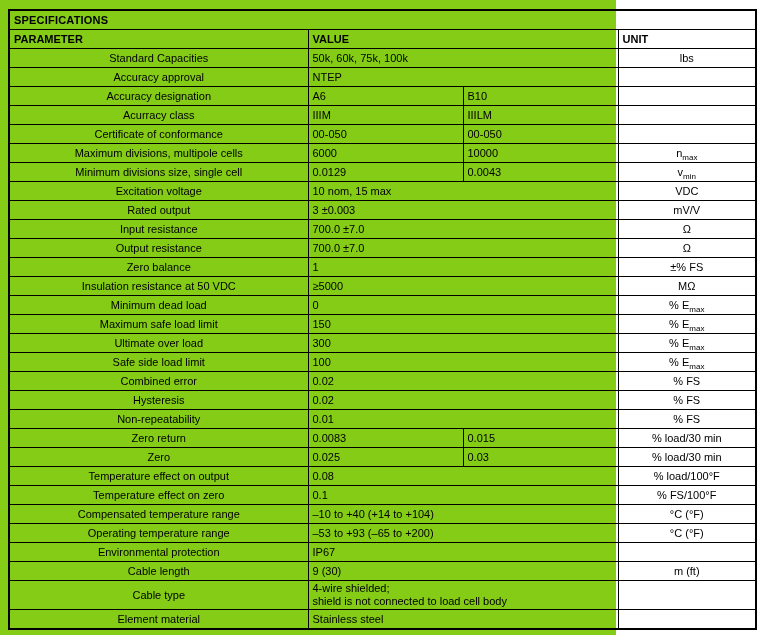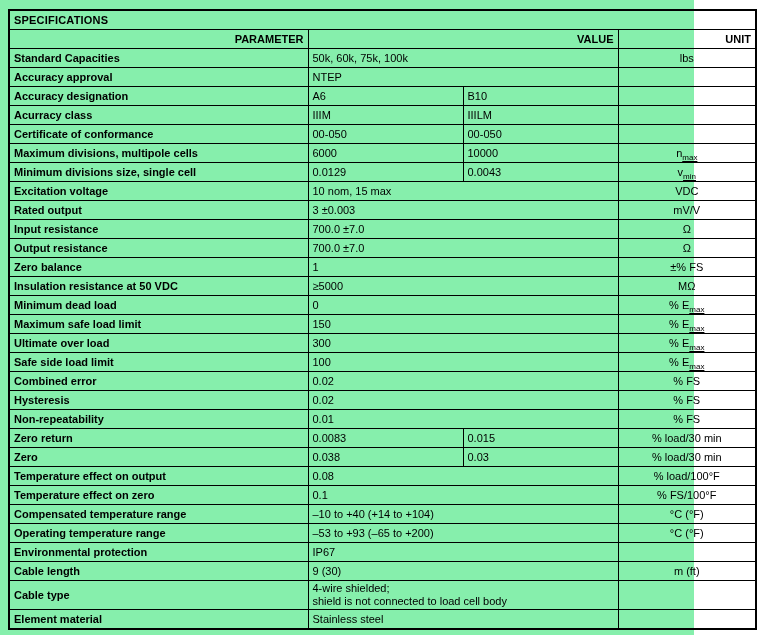--- a/index.html
+++ b/index.html
@@ -3,25 +3,25 @@
 <meta charset="utf-8">
 <style>
   html, body {
     margin: 0;
     padding: 0;
     background: #ffffff;
     font-family: "Liberation Sans", sans-serif;
     color: #000;
   }
   .page {
-    width: 694px;
+    width: 616px;
     height: 635px;
     box-sizing: border-box;
     padding: 9px 7px 7px 8px;
-    background: #86efac;
+    background: #84cc16;
   }
   table.spec {
     border-collapse: collapse;
     width: 747px;
     table-layout: fixed;
     border: 2px solid #000;
   }
   table.spec td, table.spec th {
     border: 1px solid #000;
     font-size: 11px;
@@ -35,41 +35,40 @@
     font-size: 15px;
     line-height: 16px;
     font-weight: bold;
     text-align: left;
     padding: 2px 4px 2px 5px;
     letter-spacing: 0.2px;
     height: 17px;
   }
   th.colhead {
     font-weight: bold;
-    text-align: right;
+    text-align: left;
     font-size: 11.5px;
   }
   td.param {
-    font-weight: bold;
-    text-align: left;
+    font-weight: normal;
+    text-align: center;
     padding-left: 5px;
   }
   td.val {
     font-weight: normal;
     white-space: pre-line;
   }
   td.unit {
     text-align: center;
     font-weight: normal;
     border-radius: 6px;
   }
   td.unit sub {
     font-size: 8px;
     line-height: 0;
-    text-decoration: underline;
   }
 </style>
 </head>
 <body>
 
 <div class="page">
   <table class="spec">
     <colgroup>
       <col style="width:299px">
       <col style="width:155px">
@@ -194,21 +193,21 @@
           <td class="unit">% FS</td>
         </tr>
         <tr>
           <td class="param">Zero return</td>
           <td class="val">0.0083</td>
           <td class="val">0.015</td>
           <td class="unit">% load/30 min</td>
         </tr>
         <tr>
           <td class="param">Zero</td>
-          <td class="val">0.038</td>
+          <td class="val">0.025</td>
           <td class="val">0.03</td>
           <td class="unit">% load/30 min</td>
         </tr>
         <tr>
           <td class="param">Temperature effect on output</td>
           <td class="val" colspan="2">0.08</td>
           <td class="unit">% load/100°F</td>
         </tr>
         <tr>
           <td class="param">Temperature effect on zero</td>

